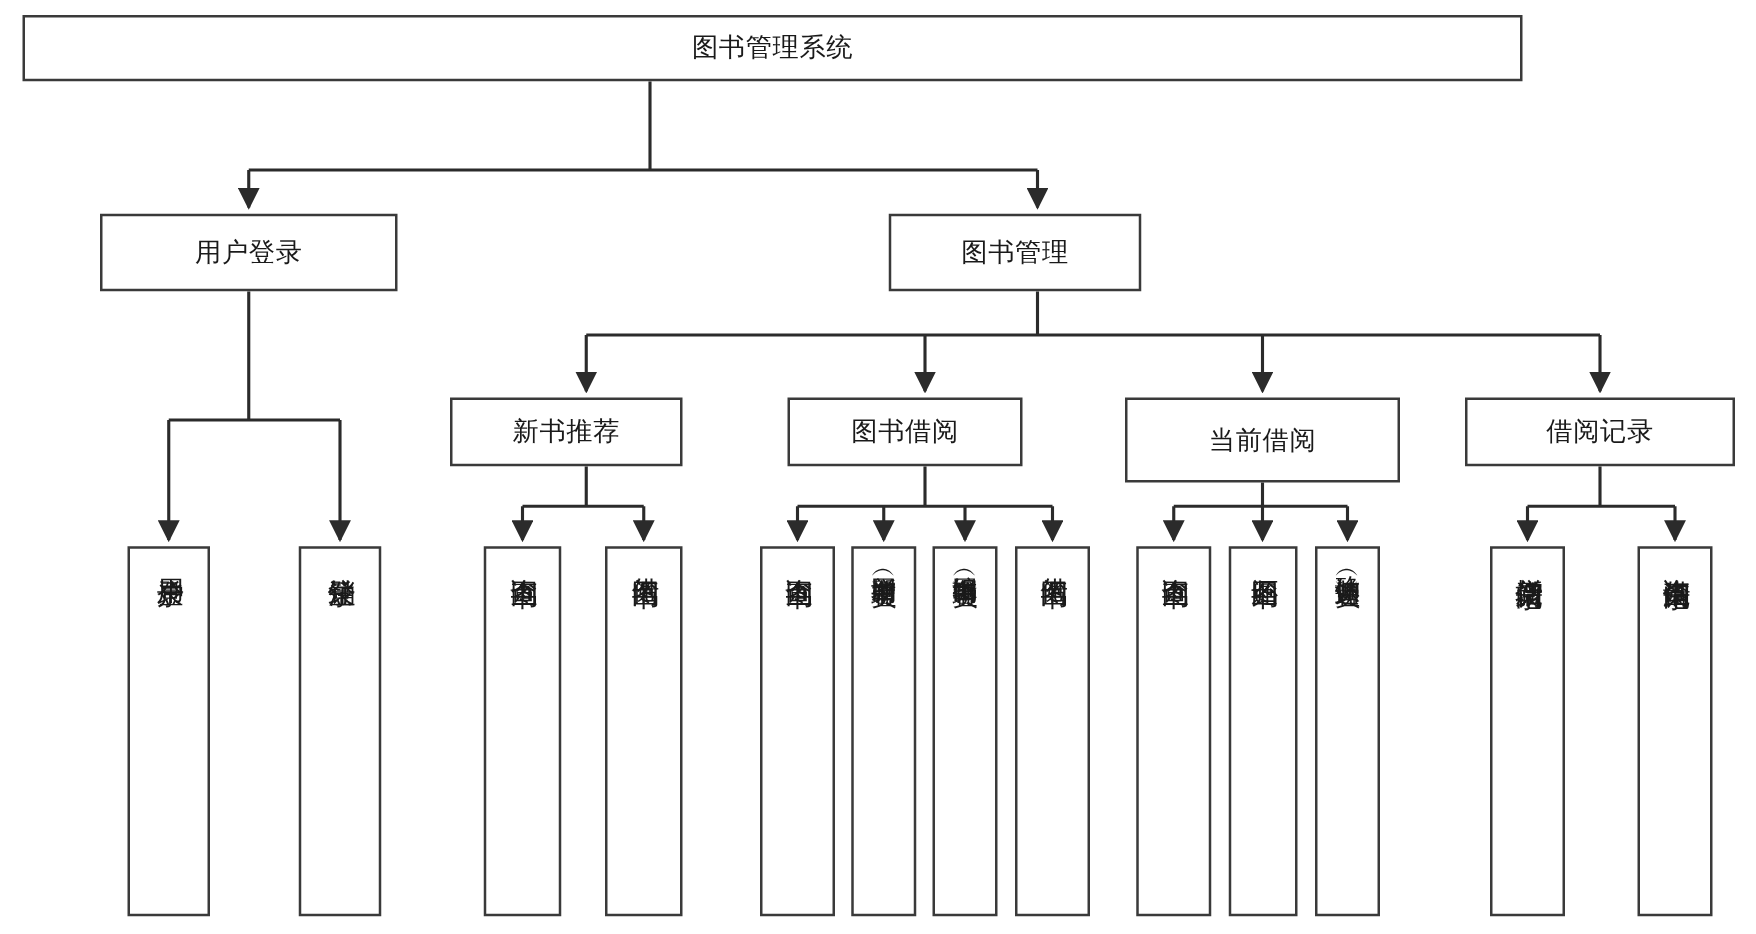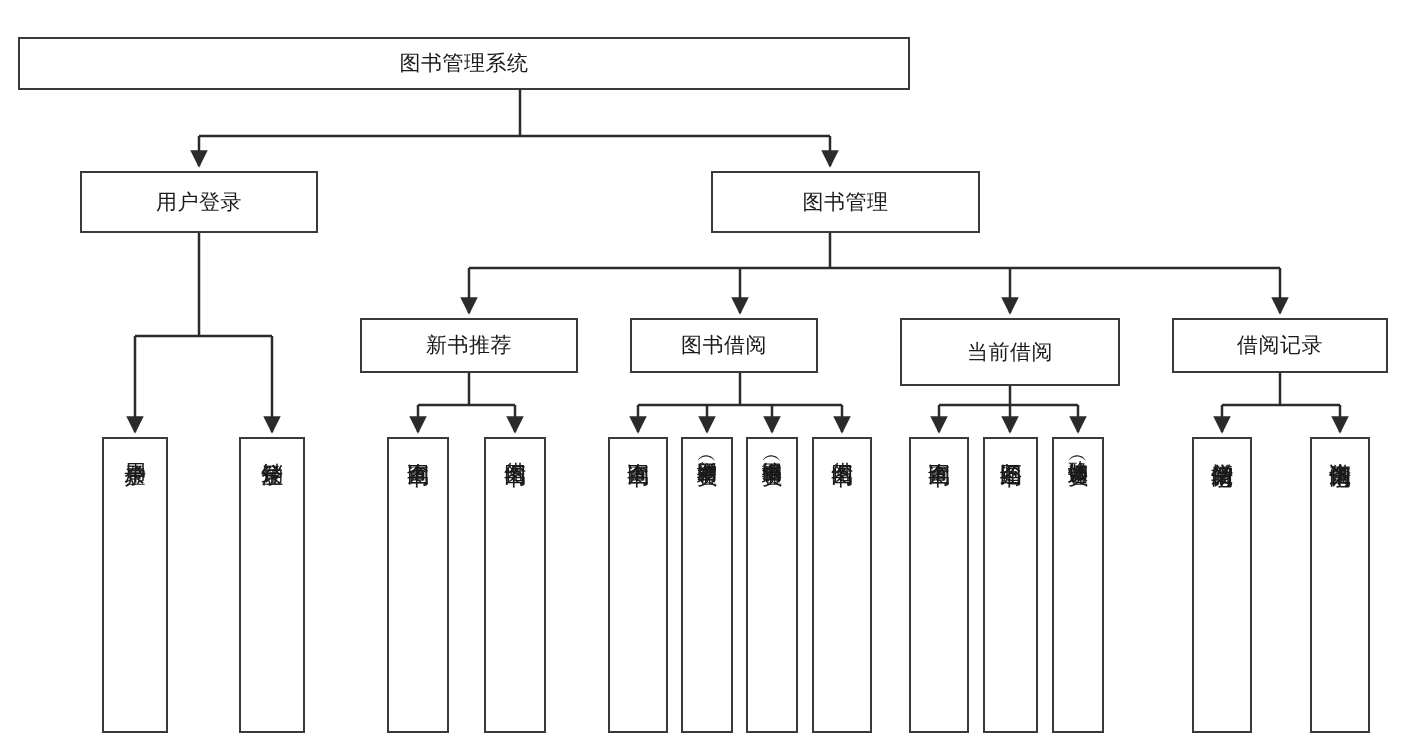--- a/index.html
+++ b/index.html
@@ -122,30 +122,30 @@
       <path d="M 1078 405 L 1078 432" marker-end="url(#arrow)"></path>
 
       <path d="M 1280 373 L 1280 405"></path>
       <path d="M 1222 405 L 1340 405"></path>
       <path d="M 1222 405 L 1222 432" marker-end="url(#arrow)"></path>
       <path d="M 1340 405 L 1340 432" marker-end="url(#arrow)"></path>
     </g>
   </svg>
 
   <div id="nodes">
-      <div class="node h-node" style="left: 18px; top: 12px; width: 892px; height: 53px; margin-top: 25px;">
+      <div class="node h-node" style="left: 18px; top: 12px; width: 1200px; height: 53px;">
         <span class="node-label">图书管理系统</span>
       </div>
       <div class="node h-node" style="left: 80px; top: 171px; width: 238px; height: 62px;">
         <span class="node-label">用户登录</span>
       </div>
-      <div class="node h-node" style="left: 711px; top: 171px; width: 269px; height: 62px;">
+      <div class="node h-node" style="left: 711px; top: 171px; width: 202px; height: 62px;">
         <span class="node-label">图书管理</span>
       </div>
-      <div class="node h-node" style="left: 360px; top: 318px; width: 218px; height: 55px;">
+      <div class="node h-node" style="left: 360px; top: 318px; width: 186px; height: 55px;">
         <span class="node-label">新书推荐</span>
       </div>
       <div class="node h-node" style="left: 630px; top: 318px; width: 188px; height: 55px;">
         <span class="node-label">图书借阅</span>
       </div>
       <div class="node h-node" style="left: 900px; top: 318px; width: 220px; height: 68px;">
         <span class="node-label">当前借阅</span>
       </div>
       <div class="node h-node" style="left: 1172px; top: 318px; width: 216px; height: 55px;">
         <span class="node-label">借阅记录</span>

